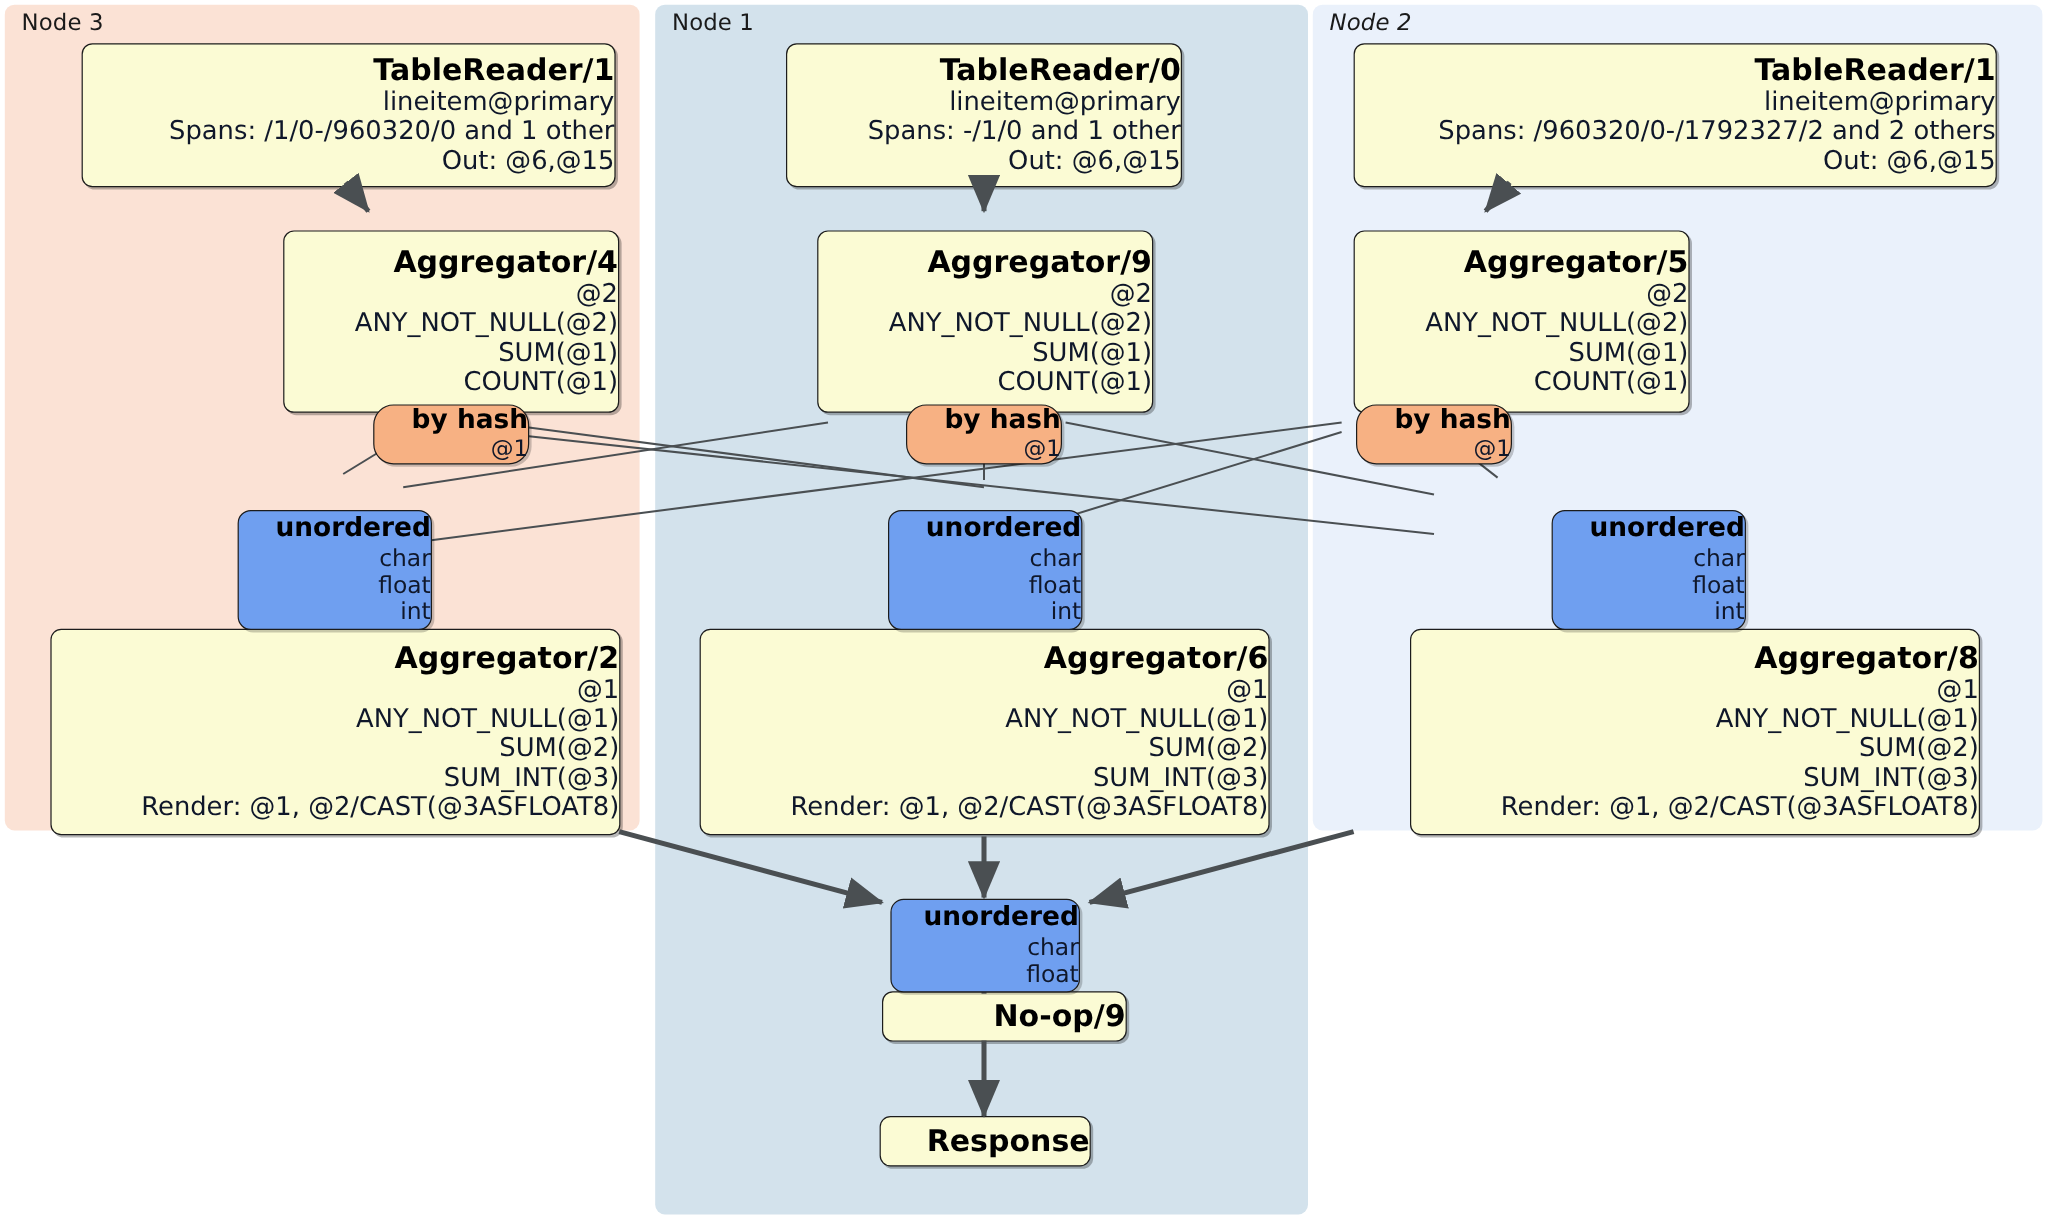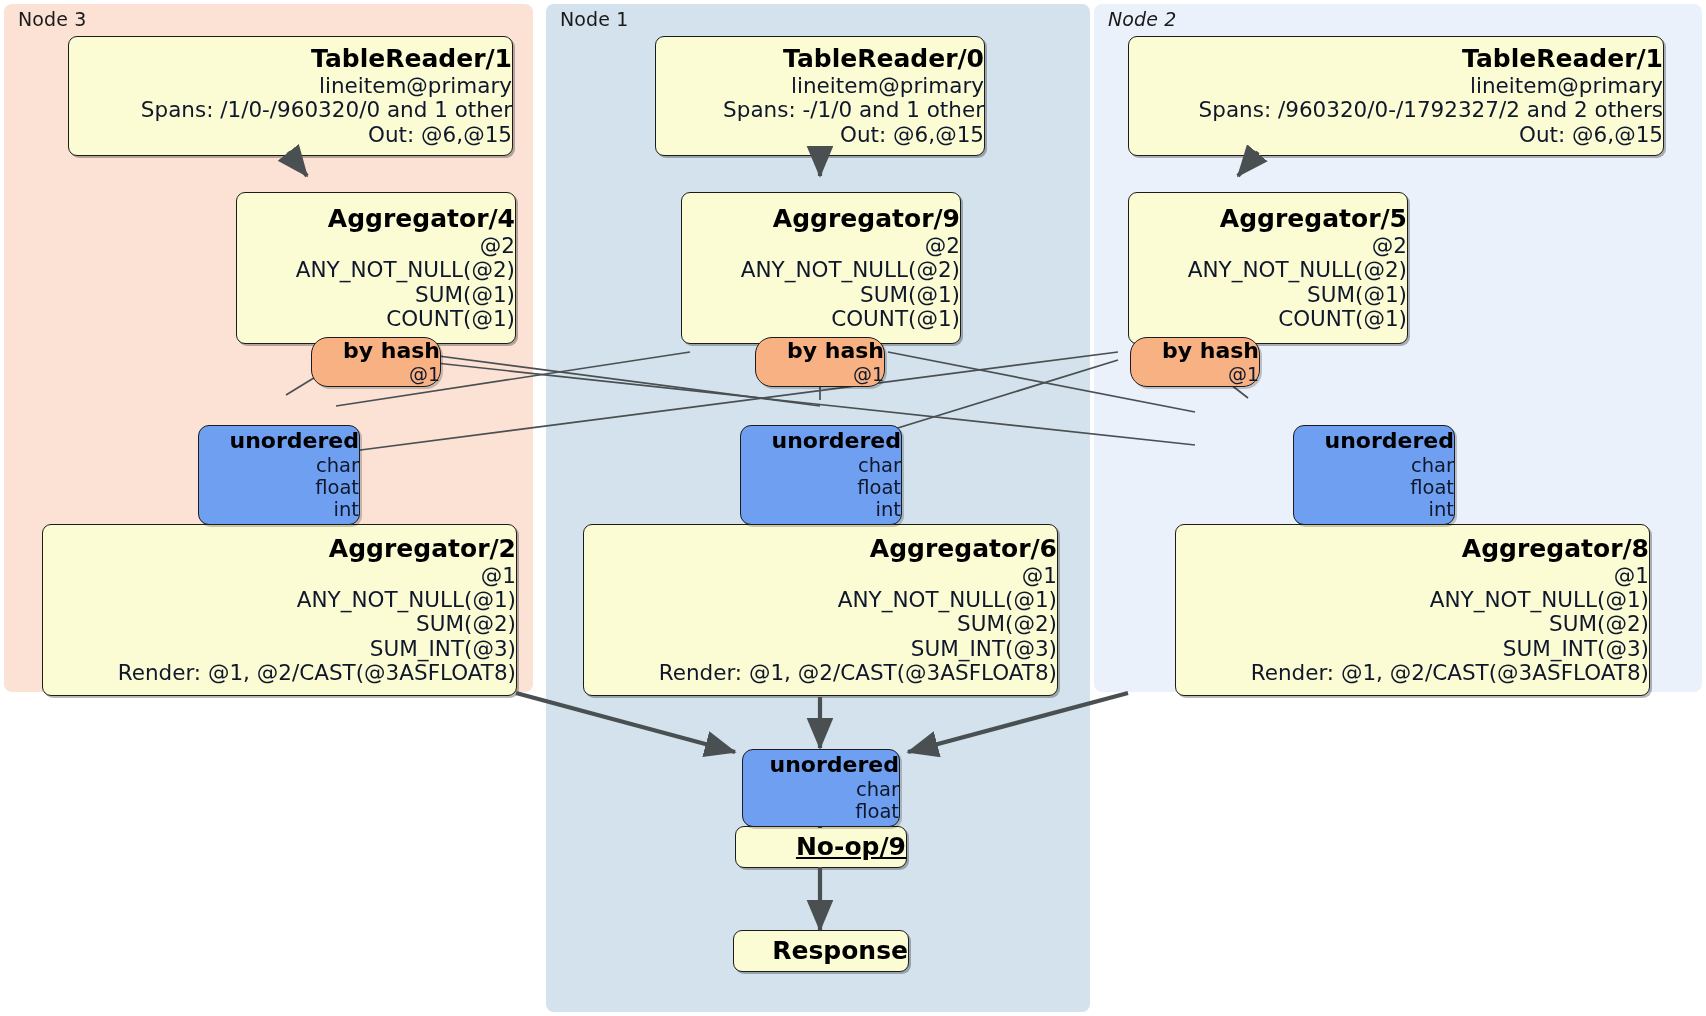--- a/index.html
+++ b/index.html
@@ -223,21 +223,21 @@
     <div class="line">SUM_INT(@3)</div>
     <div class="line">Render: @1, @2/CAST(@3ASFLOAT8)</div>
   </div>
 
   <div class="box sync" style="left:742px; top:749px; width:158px; height:78px;">
     <div class="title">unordered</div>
     <div class="line">char</div>
     <div class="line">float</div>
   </div>
 
-  <div class="box noop" style="left:735px; top:826px; width:172px; height:42px;text-decoration:underline;">
+  <div class="box noop" style="left:735px; top:826px; width:204px; height:42px;">
     <div class="title">No-op/9</div>
   </div>
 
   <div class="box response" style="left:733px; top:930px; width:176px; height:42px;">
     <div class="title">Response</div>
   </div>
 
   <div class="box proc" style="left:1128px; top:36px; width:536px; height:120px;">
     <div class="title">TableReader/1</div>
     <div class="line">lineitem@primary</div>

